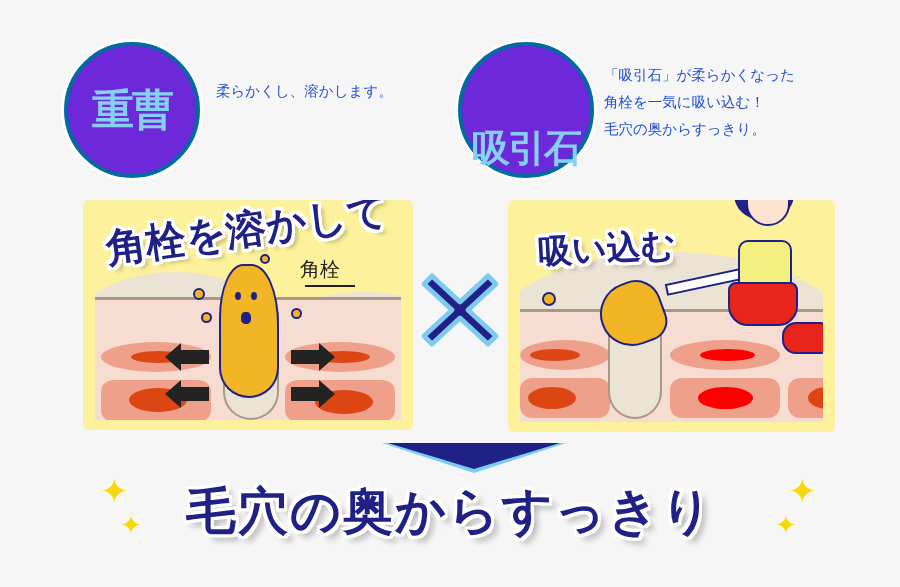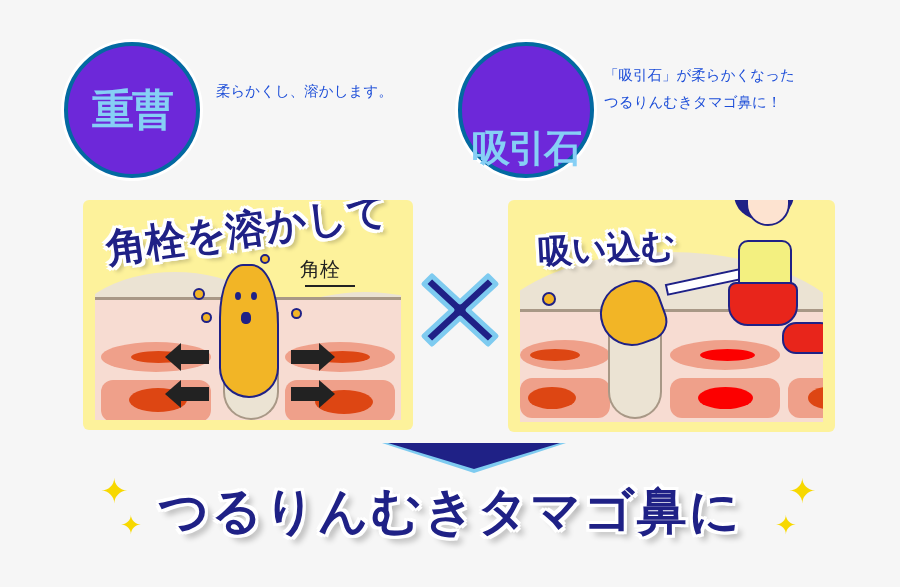--- a/index.html
+++ b/index.html
@@ -42,21 +42,22 @@
 </div>
 <div class="desc" style="left:216px;top:78px;">
   <div>柔らかくし、溶かします。</div>
 </div>
 
 <div class="badge" style="left:458px;top:42px;align-items:flex-end;">
   <span style="font-size:38px;">吸引石</span>
 </div>
 <div class="desc" style="left:604px;top:62px;">
   <div>「吸引石」が柔らかくなった</div>
-  <div>つるりんむきタマゴ鼻に！</div>
+  <div>角栓を一気に吸い込む！</div>
+  <div>毛穴の奥からすっきり。</div>
 </div>
 
 <div class="panel" style="left:83px;top:200px;width:330px;height:230px;">
   <div class="scene">
     <div class="hill" style="left:-30px;top:60px;width:220px;height:140px;"></div>
     <div class="hill" style="left:160px;top:80px;width:220px;height:120px;"></div>
     <div class="skin-top"></div>
     <div class="cell" style="left:6px;top:130px;width:110px;height:30px;border-radius:50%;">
         <div class="core" style="left:30px;top:9px;width:55px;height:12px;"></div>
       </div>
@@ -125,13 +126,13 @@
   <div class="title-arc" style="left:30px;top:26px;font-size:34px;transform:rotate(-3deg);">吸い込む</div>
 </div>
 
 <div class="down-tri"></div>
 
 <div class="sparkle" style="left:100px;top:474px;font-size:34px;">✦</div>
 <div class="sparkle" style="left:120px;top:512px;font-size:26px;">✦</div>
 <div class="sparkle" style="left:788px;top:474px;font-size:34px;">✦</div>
 <div class="sparkle" style="left:775px;top:512px;font-size:26px;">✦</div>
 
-<div class="headline">つるりんむきタマゴ鼻に</div>
+<div class="headline">毛穴の奥からすっきり</div>
 
 </body></html>

